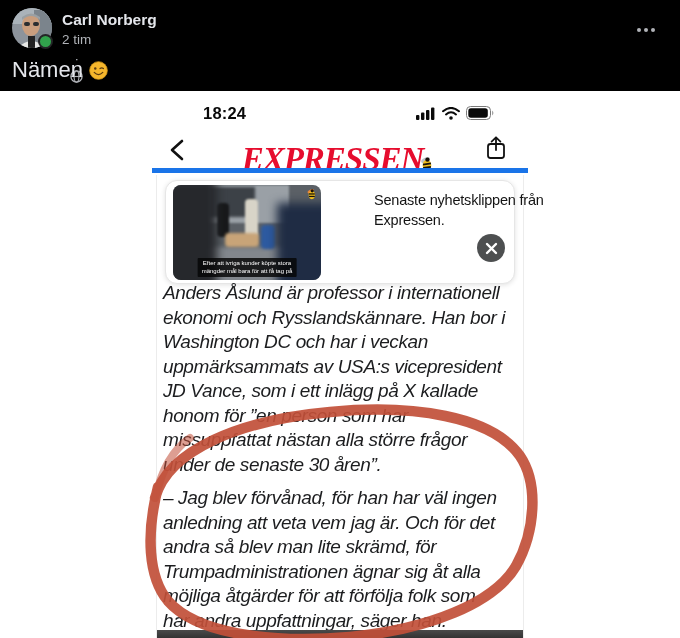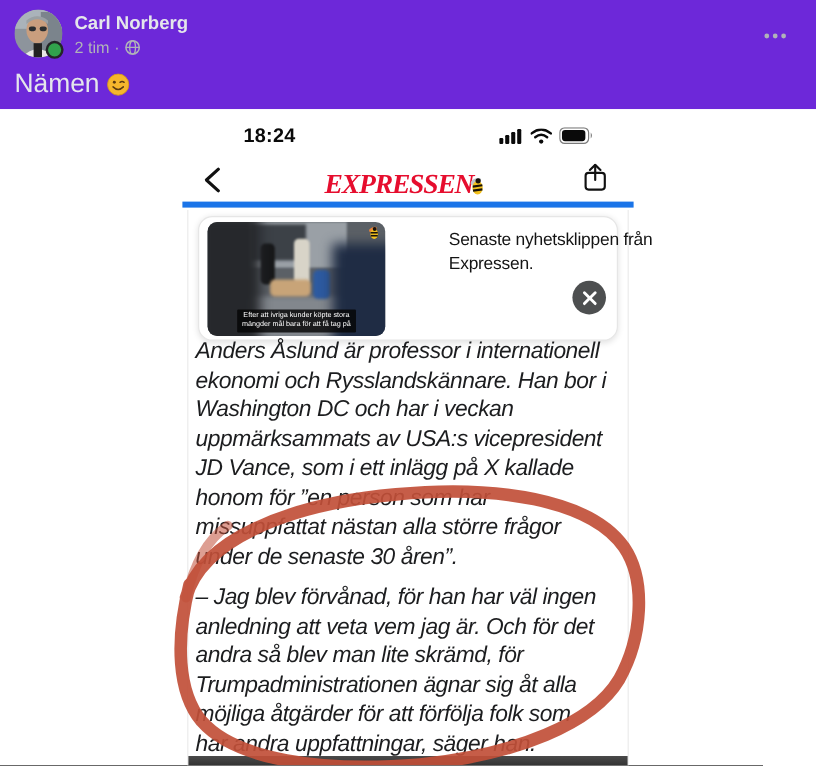--- a/index.html
+++ b/index.html
@@ -1,40 +1,40 @@
 <!DOCTYPE html>
 <html><head>
 <meta charset="utf-8">
 <style>
   html,body{margin:0;padding:0;background:#000;}
   .canvas{position:relative;width:680px;height:638px;overflow:hidden;background:#ffffff;
           font-family:"Liberation Sans",sans-serif;}
 
   
-  .fb{position:absolute;left:0;top:0;width:680px;height:91px;background:#6d28d9;}
+  .fb{position:absolute;left:0;top:0;width:680px;height:91px;background:#000000;}
   .fb-avatar-wrap{position:absolute;left:12px;top:8px;width:40px;height:40px;}
   .fb-avatar{width:40px;height:40px;border-radius:50%;overflow:hidden;display:block;}
   .fb-active-dot{position:absolute;right:-1px;bottom:-1px;width:11px;height:11px;border-radius:50%;
                  background:#31a24c;border:2px solid #242527;}
   .fb-name{position:absolute;left:62px;top:11px;font-size:15.5px;font-weight:bold;color:#e4e6eb;}
-  .fb-meta{position:absolute;left:62px;top:32px;font-size:13.5px;color:#b0b3b8;display:flex;align-items:center;gap:4px;}
+  .fb-meta{position:absolute;left:62px;top:32px;font-size:13.5px;color:#b0b3b8;display:flex;align-items:center;gap:4px;flex-direction:column;}
   .fb-menu{position:absolute;right:20px;top:20px;width:28px;height:20px;display:flex;align-items:center;
            justify-content:center;gap:3px;cursor:pointer;}
   .fb-menu i{width:4px;height:4px;border-radius:50%;background:#b0b3b8;display:block;}
   .fb-posttext{position:absolute;left:12px;top:57px;font-size:22px;color:#e4e6eb;display:flex;align-items:center;gap:6px;}
 
   
   .shot{position:absolute;left:0;top:91px;width:680px;height:424px;background:#ffffff;}
   .statusbar-time{position:absolute;left:203px;top:13px;font-size:16.5px;font-weight:bold;color:#0a0a0a;letter-spacing:.2px;}
   .statusicons{position:absolute;left:416px;top:15px;display:flex;align-items:center;gap:6px;}
 
   .nav-back{position:absolute;left:169px;top:48px;width:16px;height:22px;cursor:pointer;}
   .nav-logo{position:absolute;left:150px;top:50px;width:380px;text-align:center;
             font-family:"Liberation Serif",serif;font-style:italic;font-weight:bold;
-            font-size:23px;color:#e60d2e;letter-spacing:-1px;white-space:nowrap;}
+            font-size:33px;color:#e60d2e;letter-spacing:-1px;white-space:nowrap;}
   .nav-logo .wasp{position:relative;top:2px;left:-4px;}
   .nav-share{position:absolute;left:486px;top:45px;width:20px;height:24px;cursor:pointer;}
   .bluebar{position:absolute;left:152px;top:77px;width:376px;height:5px;background:#1a74e8;}
 
   .pagecol{position:absolute;left:156px;top:84px;width:368px;height:463px;background:#fff;
            border-left:1px solid #ececec;border-right:1px solid #ececec;box-sizing:border-box;}
 
   
   .vcard{position:absolute;left:165px;top:89px;width:350px;height:104px;background:#fff;border:1px solid #e6e6e6;
          border-radius:12px;box-shadow:0 1px 5px rgba(0,0,0,.12);box-sizing:border-box;}

